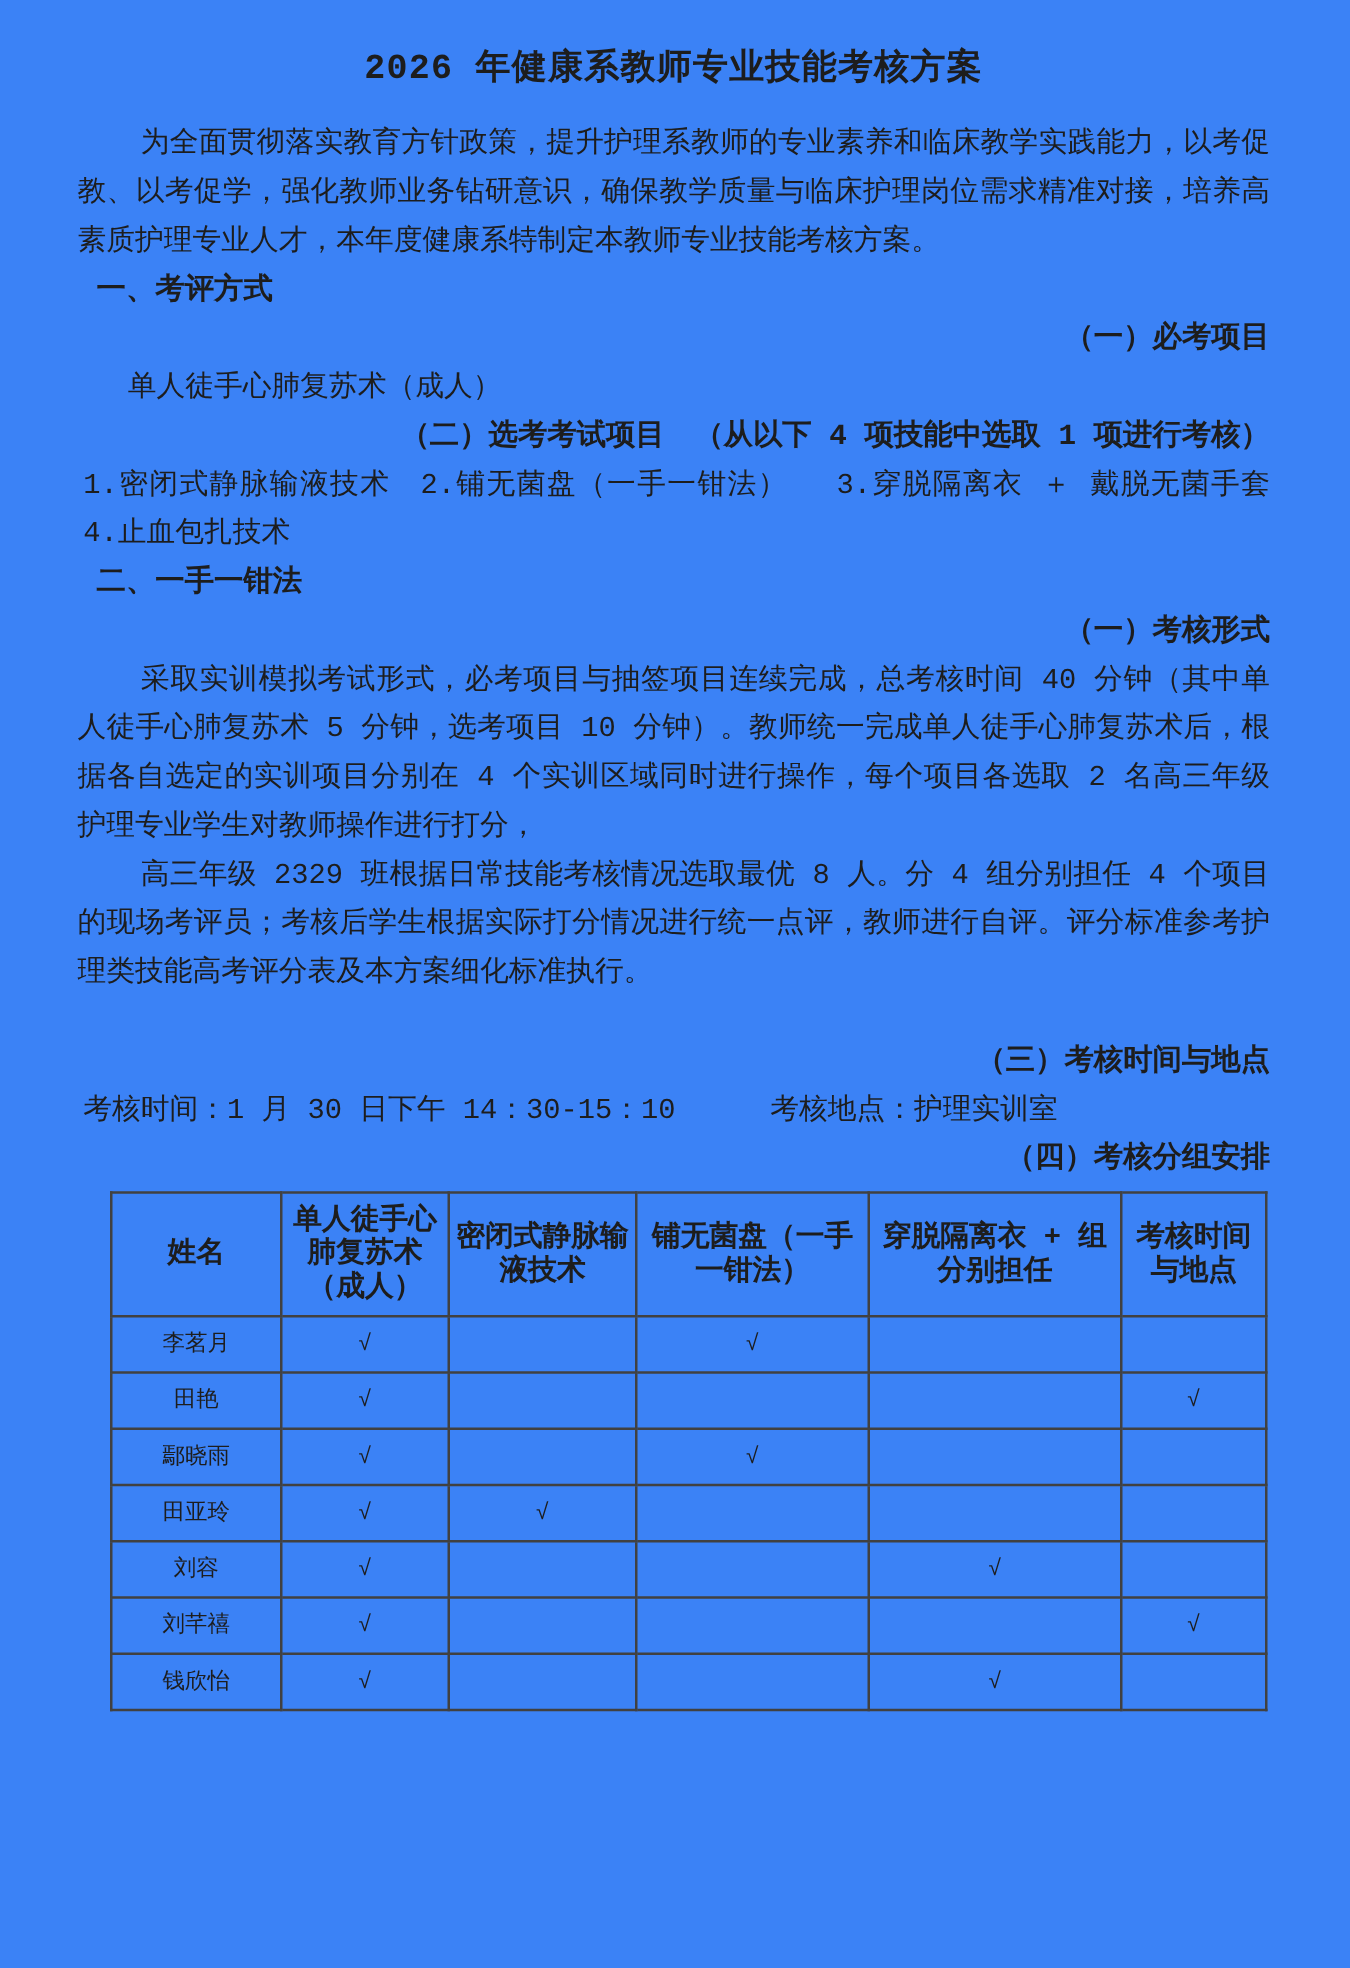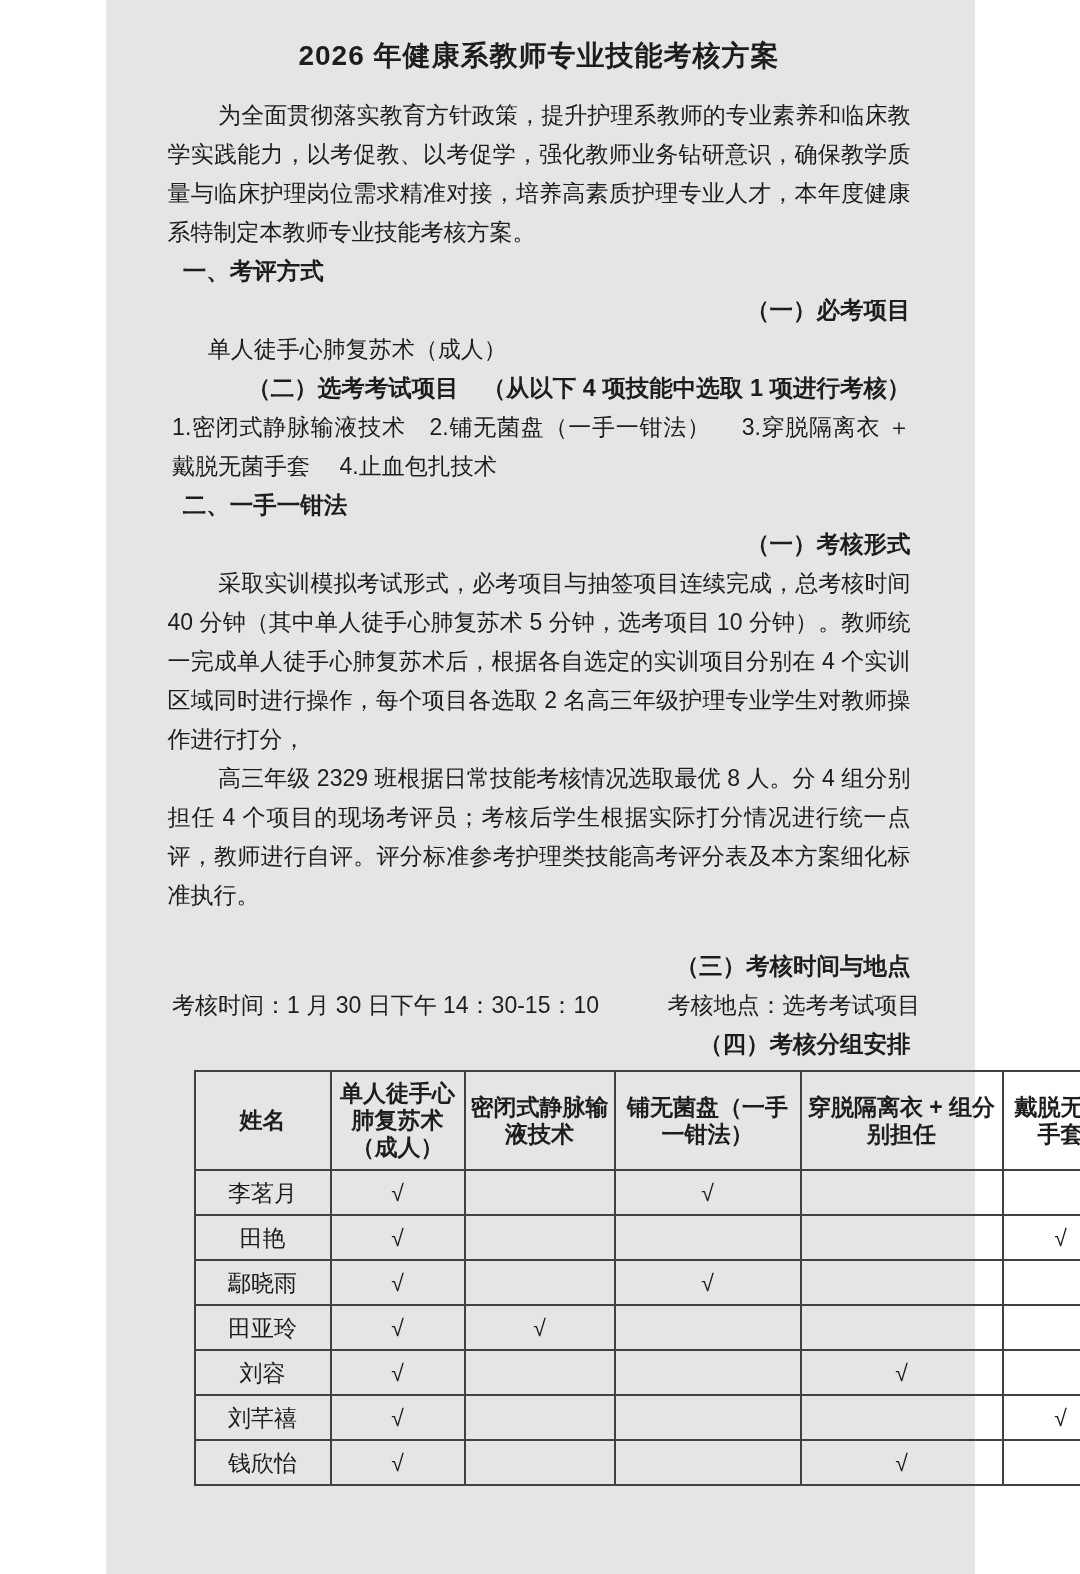--- a/index.html
+++ b/index.html
@@ -1,23 +1,23 @@
 <!DOCTYPE html>
 <html><head>
 <meta charset="utf-8">
 <style>
   html,body{margin:0;padding:0;background:#ffffff;}
   .page{
     position:relative;
-    width:869px;height:1574px;
+    width:1080px;height:1574px;
     margin:0 auto;
     box-sizing:border-box;
     padding:30px 64px 0 62px;
-    background:#e5e5e5;
-    font-family:Liberation Sans, sans-serif;
+    background:#3b82f6;
+    font-family:Liberation Mono, monospace;
     color:#1d1d1d;
     font-size:23px;
     line-height:39px;
   }
   h1.doc-title{
     font-size:28px;
     font-weight:bold;
     text-align:center;
     margin:6px 0 20px 0;
     line-height:40px;
@@ -59,21 +59,21 @@
   }
   table.group-table th{
     font-weight:bold;
     line-height:27px;
     padding:8px 4px;
     font-size:23px;
   }
   table.group-table td{
     height:43px;
     line-height:24px;
-    font-size:23px;
+    font-size:18px;
     margin-left:40px;
   }
   td.check-cell{font-size:24px;}
 </style>
 </head>
 <body>
 
 <div class="page">
 
   <h1 class="doc-title">2026 年健康系教师专业技能考核方案</h1>
@@ -89,42 +89,42 @@
   <p class="list-line">1.密闭式静脉输液技术　2.铺无菌盘（一手一钳法）　 3.穿脱隔离衣 ＋ 戴脱无菌手套　  4.止血包扎技术</p>
 
   <p class="h-major">二、一手一钳法</p>
   <p class="h-sub">（一）考核形式</p>
   <p class="indent">采取实训模拟考试形式，必考项目与抽签项目连续完成，总考核时间 40 分钟（其中单人徒手心肺复苏术 5 分钟，选考项目 10 分钟）。教师统一完成单人徒手心肺复苏术后，根据各自选定的实训项目分别在 4 个实训区域同时进行操作，每个项目各选取 2 名高三年级护理专业学生对教师操作进行打分，</p>
   <p class="indent">高三年级 2329 班根据日常技能考核情况选取最优 8 人。分 4 组分别担任 4 个项目的现场考评员；考核后学生根据实际打分情况进行统一点评，教师进行自评。评分标准参考护理类技能高考评分表及本方案细化标准执行。</p>
 
   <p class="h-sub gap-top">（三）考核时间与地点</p>
   <p class="time-line">
     <span>考核时间：1 月 30 日下午 14：30-15：10</span>
-    <span class="loc">考核地点：选考考试项目</span>
+    <span class="loc">考核地点：护理实训室</span>
   </p>
 
   <p class="h-sub">（四）考核分组安排</p>
 
   <table class="group-table">
     <colgroup>
       <col style="width:136px">
       <col style="width:134px">
       <col style="width:150px">
       <col style="width:186px">
       <col style="width:202px">
       <col style="width:116px">
     </colgroup>
     <thead>
       <tr>
         <th>姓名</th>
         <th>单人徒手心肺复苏术（成人）</th>
         <th>密闭式静脉输液技术</th>
         <th>铺无菌盘（一手一钳法）</th>
         <th>穿脱隔离衣 + 组分别担任</th>
-        <th>戴脱无菌手套</th>
+        <th>考核时间与地点</th>
       </tr>
     </thead>
     <tbody id="table-body">
         <tr>
           <td>李茗月</td>
           <td class="check-cell">√</td>
           <td class=""></td>
           <td class="check-cell">√</td>
           <td class=""></td>
           <td class=""></td>

